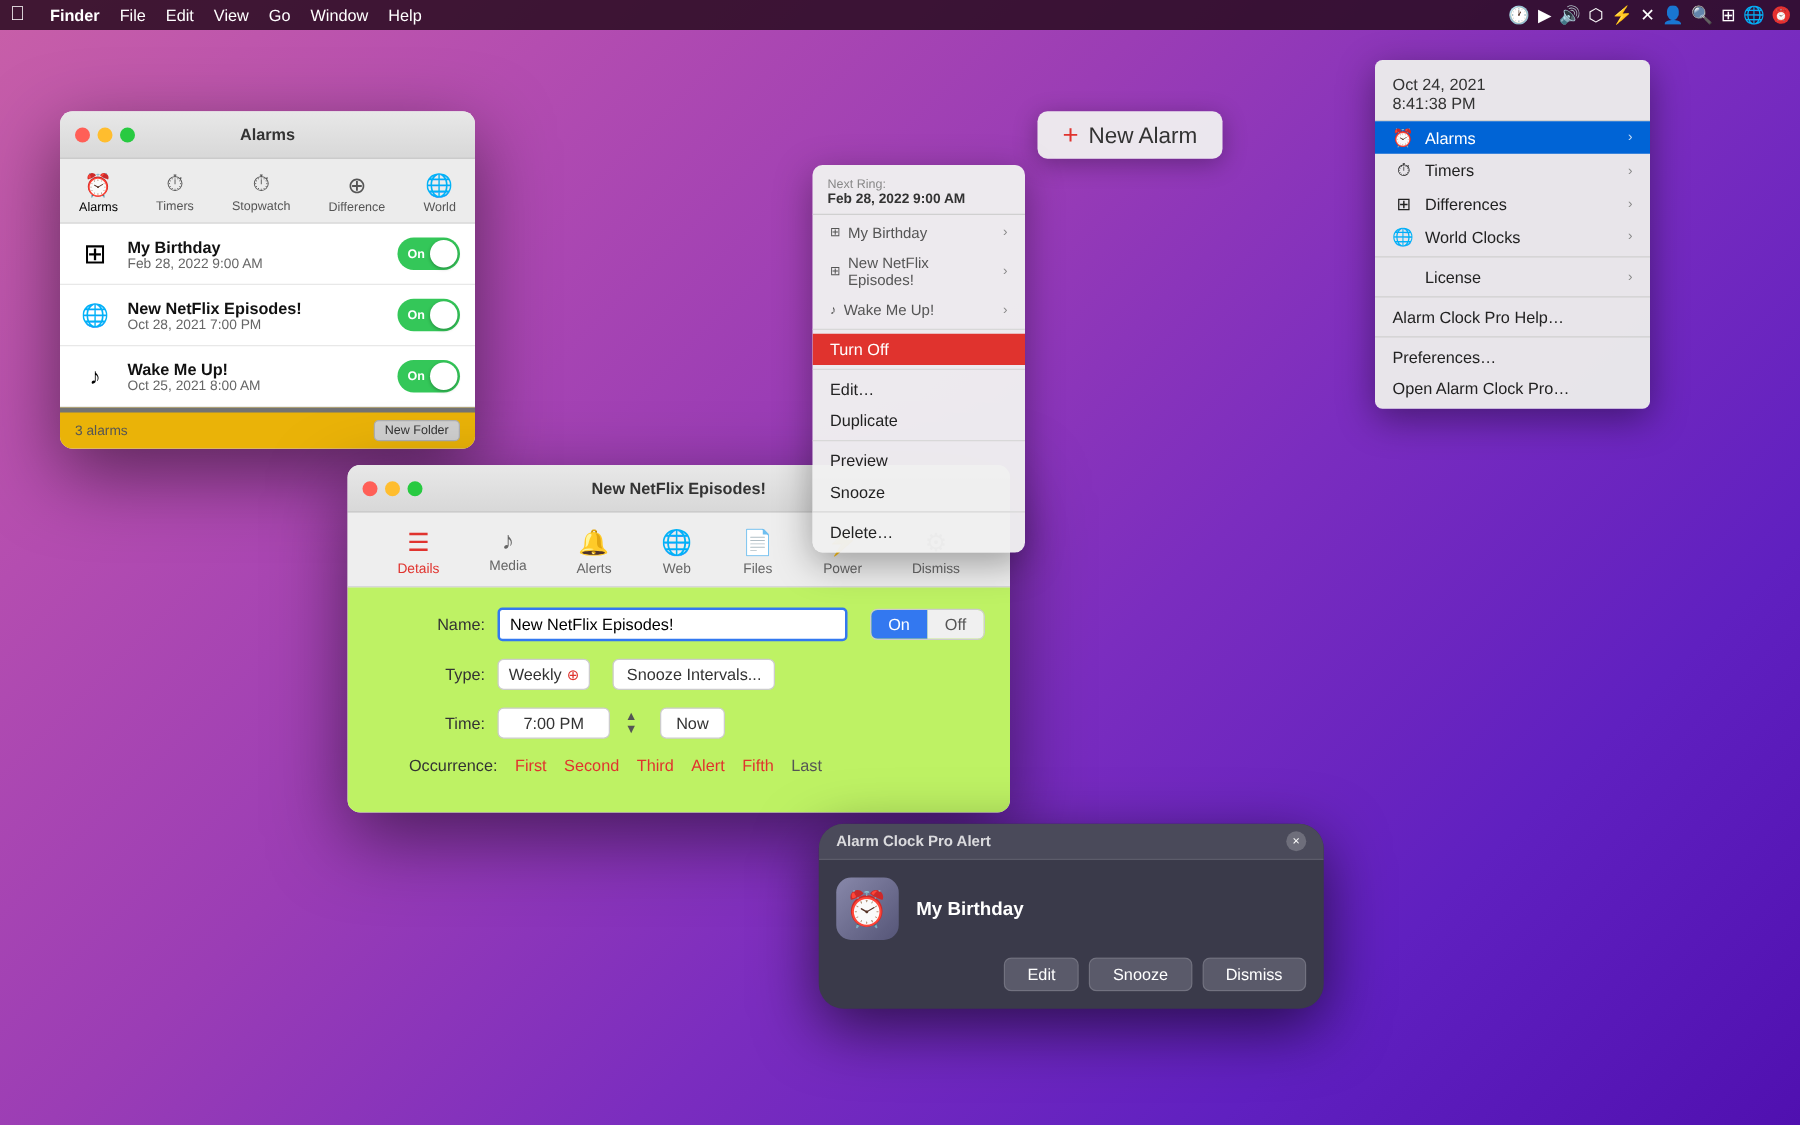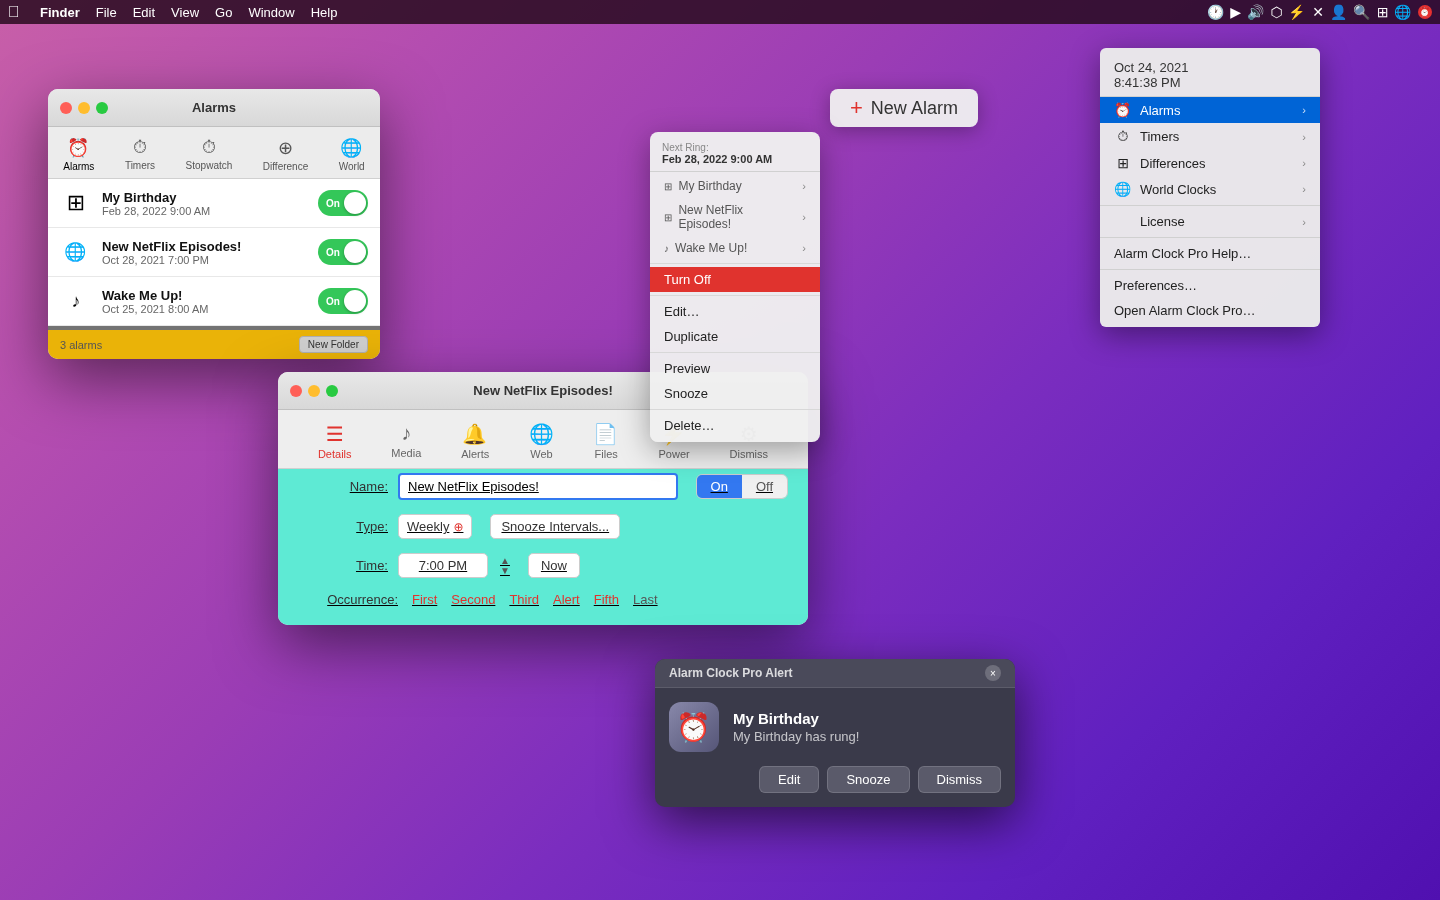--- a/index.html
+++ b/index.html
@@ -288,23 +288,22 @@
       align-items: center;
       font-size: 11px;
       color: #666;
       cursor: pointer;
       padding: 2px 14px;
       gap: 2px;
     }
     .edit-tab.active { color: #e0332e; }
     .edit-tab .tab-icon { font-size: 20px; }
     .edit-body {
-      padding: 4px 20px;
-      background: #5eead4;
-      text-decoration: underline;
+      padding: 16px 20px;
+      background: #bef264;
     }
     .edit-row {
       display: flex;
       align-items: center;
       margin-bottom: 14px;
       gap: 10px;
     }
     .edit-label {
       width: 90px;
       text-align: right;
@@ -442,23 +441,23 @@
       color: #555;
       cursor: pointer;
     }
     .day-pill.active { color: #e0332e; font-weight: 600; }
 
     
     .alert-window {
       position: absolute;
       top: 635px;
       left: 655px;
-      width: 360px;
+      width: 404px;
       background: #3a3a4a;
-      border-radius: 10px;
+      border-radius: 20px;
       box-shadow: 0 15px 50px rgba(0,0,0,0.6);
       z-index: 800;
       overflow: hidden;
     }
     .alert-titlebar {
       background: #4a4a5a;
       padding: 6px 14px;
       display: flex;
       align-items: center;
       justify-content: space-between;
@@ -827,21 +826,20 @@
       <div class="alert-close-btn">
         <span>×</span>
       </div>
     </div>
     <div class="alert-body">
       <div class="alert-icon-wrap">
         <span style="font-size:28px;">⏰</span>
       </div>
       <div class="alert-content">
         <div class="alert-alarm-name">My Birthday</div>
-        <div class="alert-message">My Birthday has rung!</div>
       </div>
     </div>
     <div class="alert-buttons">
       <button class="alert-btn">Edit</button>
       <button class="alert-btn">Snooze</button>
       <button class="alert-btn">Dismiss</button>
     </div>
   </div>
 
 </div>

